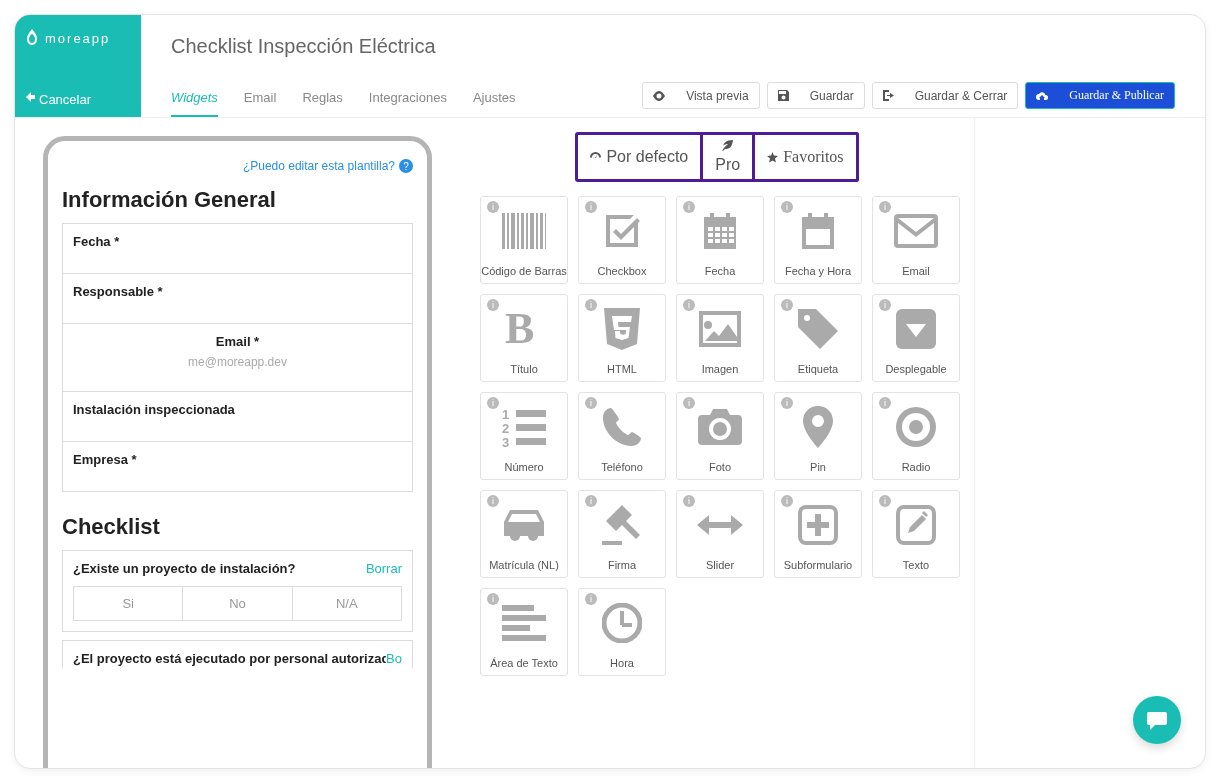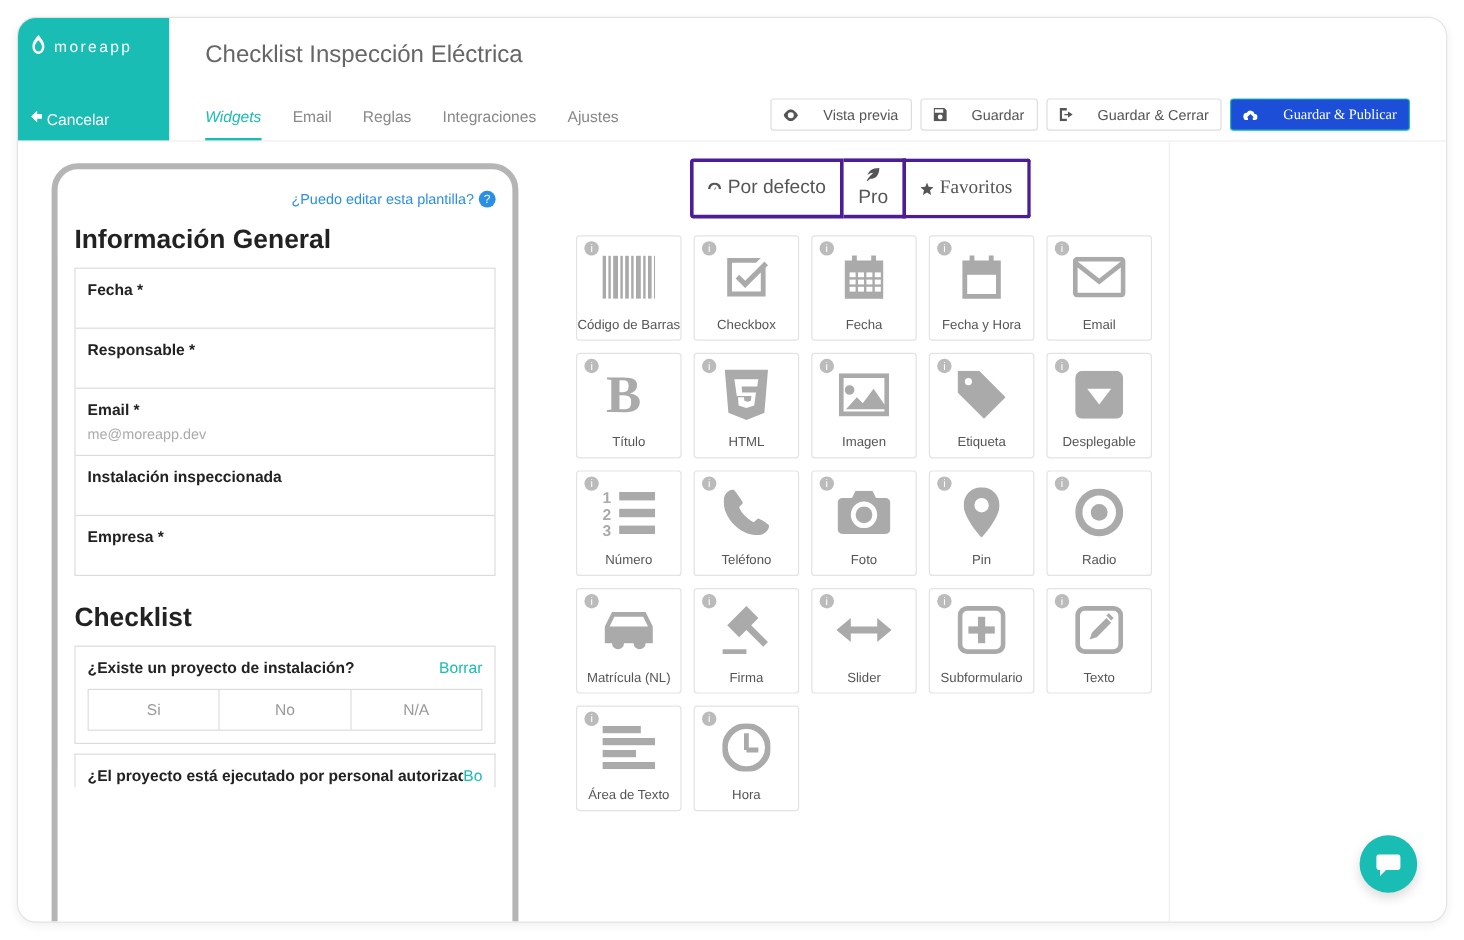--- a/index.html
+++ b/index.html
@@ -291,21 +291,21 @@
           </div>
 
           <div class="section-title">Información General</div>
           <div class="field-group">
             <div class="field">
               <div class="field-label">Fecha *</div>
             </div>
             <div class="field">
               <div class="field-label">Responsable *</div>
             </div>
-            <div class="field" style="padding-bottom:10px;">
+            <div class="field" style="padding-bottom:22px;text-align:center;">
               <div class="field-label">Email *</div>
               <div class="placeholder">me@moreapp.dev</div>
             </div>
             <div class="field">
               <div class="field-label">Instalación inspeccionada</div>
             </div>
             <div class="field">
               <div class="field-label">Empresa *</div>
             </div>
           </div>

